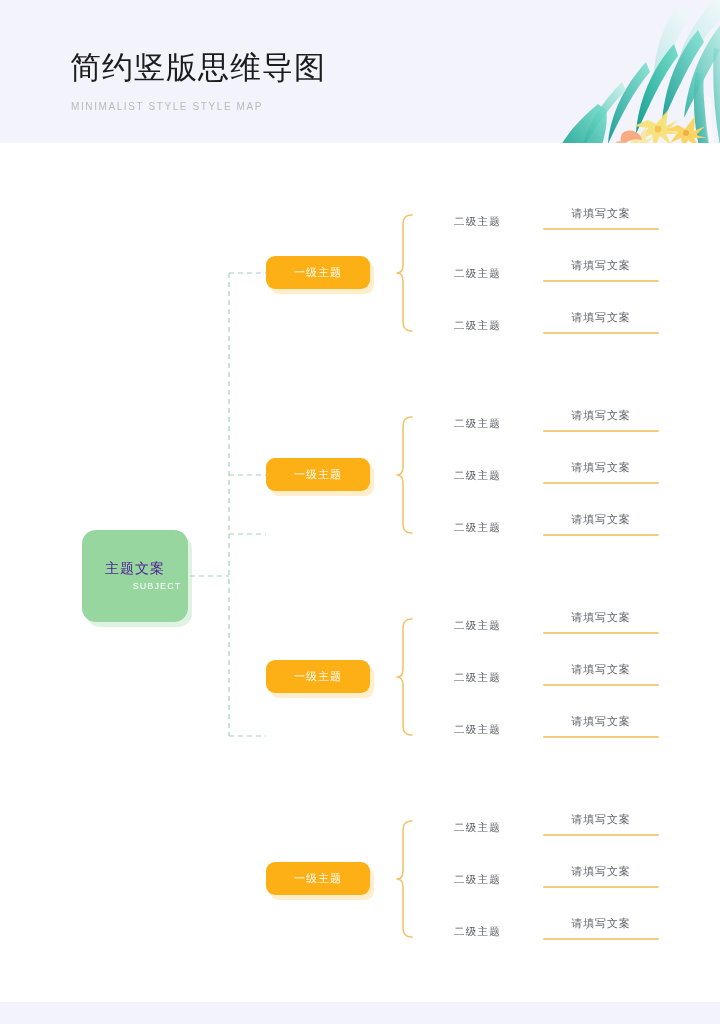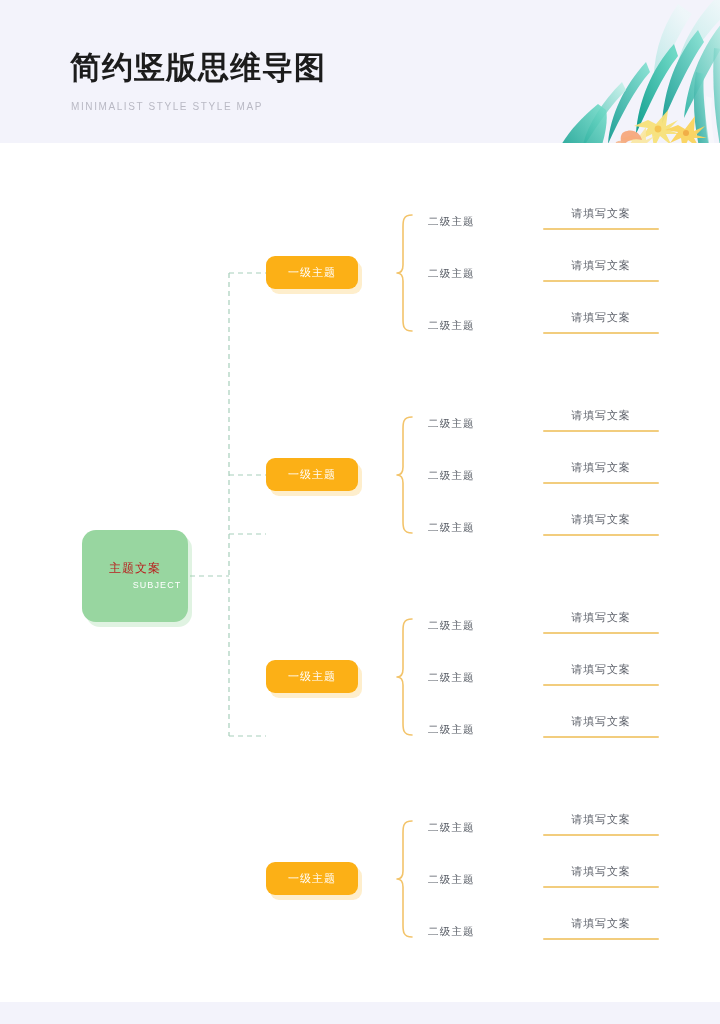--- a/index.html
+++ b/index.html
@@ -27,21 +27,21 @@
     height: 143px;
     background: #f3f3fb;
     overflow: hidden;
   }
 
   .header-title {
     position: absolute;
     left: 70px;
     top: 48px;
     font-size: 31px;
-    font-weight: bold;
+    font-weight: normal;
     color: #1c1c1c;
     letter-spacing: 1px;
     line-height: 40px;
     white-space: nowrap;
   }
 
   .header-subtitle {
     position: absolute;
     left: 71px;
     top: 101px;
@@ -97,22 +97,22 @@
     background: #98d6a0;
     border-radius: 14px;
     box-shadow: 4px 5px 0 rgba(152, 214, 160, 0.30);
     display: flex;
     flex-direction: column;
     align-items: center;
     justify-content: center;
     gap: 7px;
   }
   .root-title {
-    font-size: 12px;
-    color: #b91c1c;
+    font-size: 14px;
+    color: #4c1d95;
     letter-spacing: 1px;
     line-height: 1;
   }
   .root-sub {
     font-size: 9px;
     color: #ffffff;
     letter-spacing: 1.1px;
     line-height: 1;
     padding-left: 44px;
   }
@@ -121,21 +121,21 @@
   .branch {
     position: absolute;
     left: 0;
     width: 720px;
     height: 160px;
   }
 
   .l1-node {
     position: absolute;
     left: 266px;
-    width: 92px;
+    width: 104px;
     height: 33px;
     background: #fcb016;
     border-radius: 9px;
     box-shadow: 4px 5px 0 rgba(252, 176, 22, 0.22);
     display: flex;
     align-items: center;
     justify-content: center;
   }
   .l1-label {
     font-size: 11px;
@@ -156,21 +156,21 @@
     left: 428px;
     top: 0;
     width: 99px;
     height: 34px;
     border: 1.4px dashed #f3c濃;
     border-color: #f5c96a;
     border-radius: 11px;
     background: #ffffff;
     display: flex;
     align-items: center;
-    justify-content: flex-start;
+    justify-content: center;
   }
   .l2-label {
     font-size: 10.5px;
     color: #555a63;
     letter-spacing: 1.2px;
     line-height: 1;
   }
 
   .desc {
     position: absolute;

